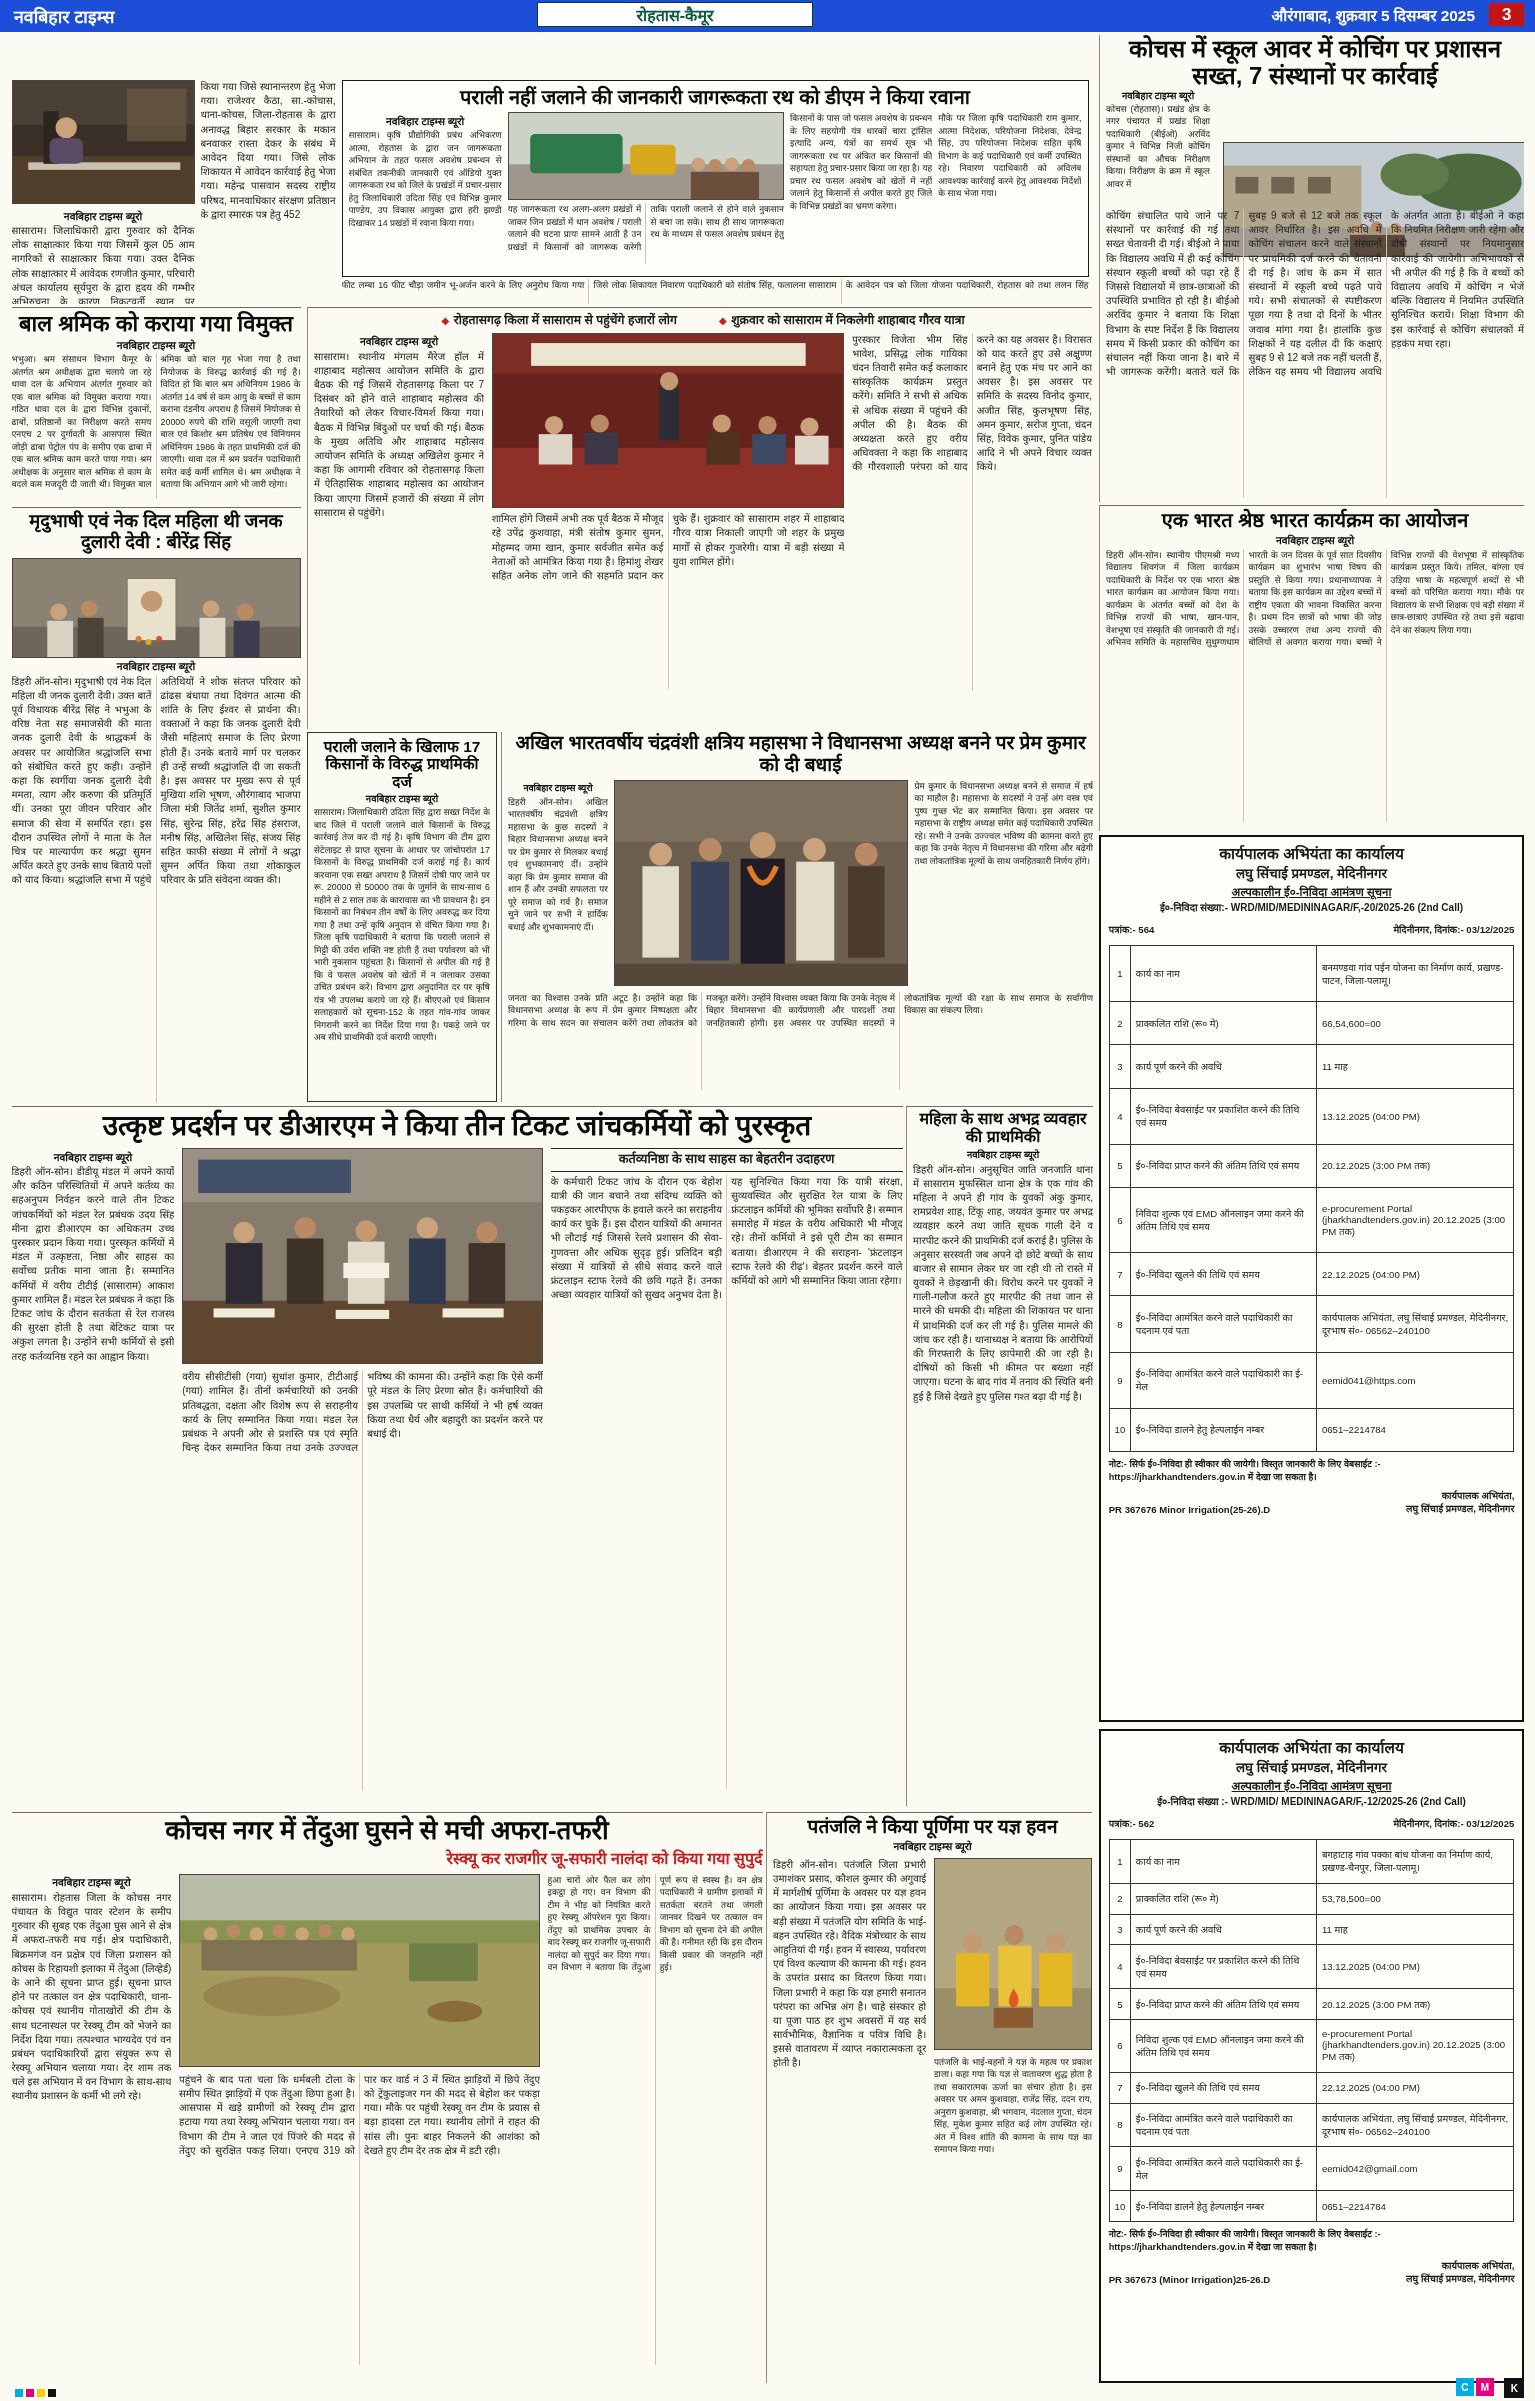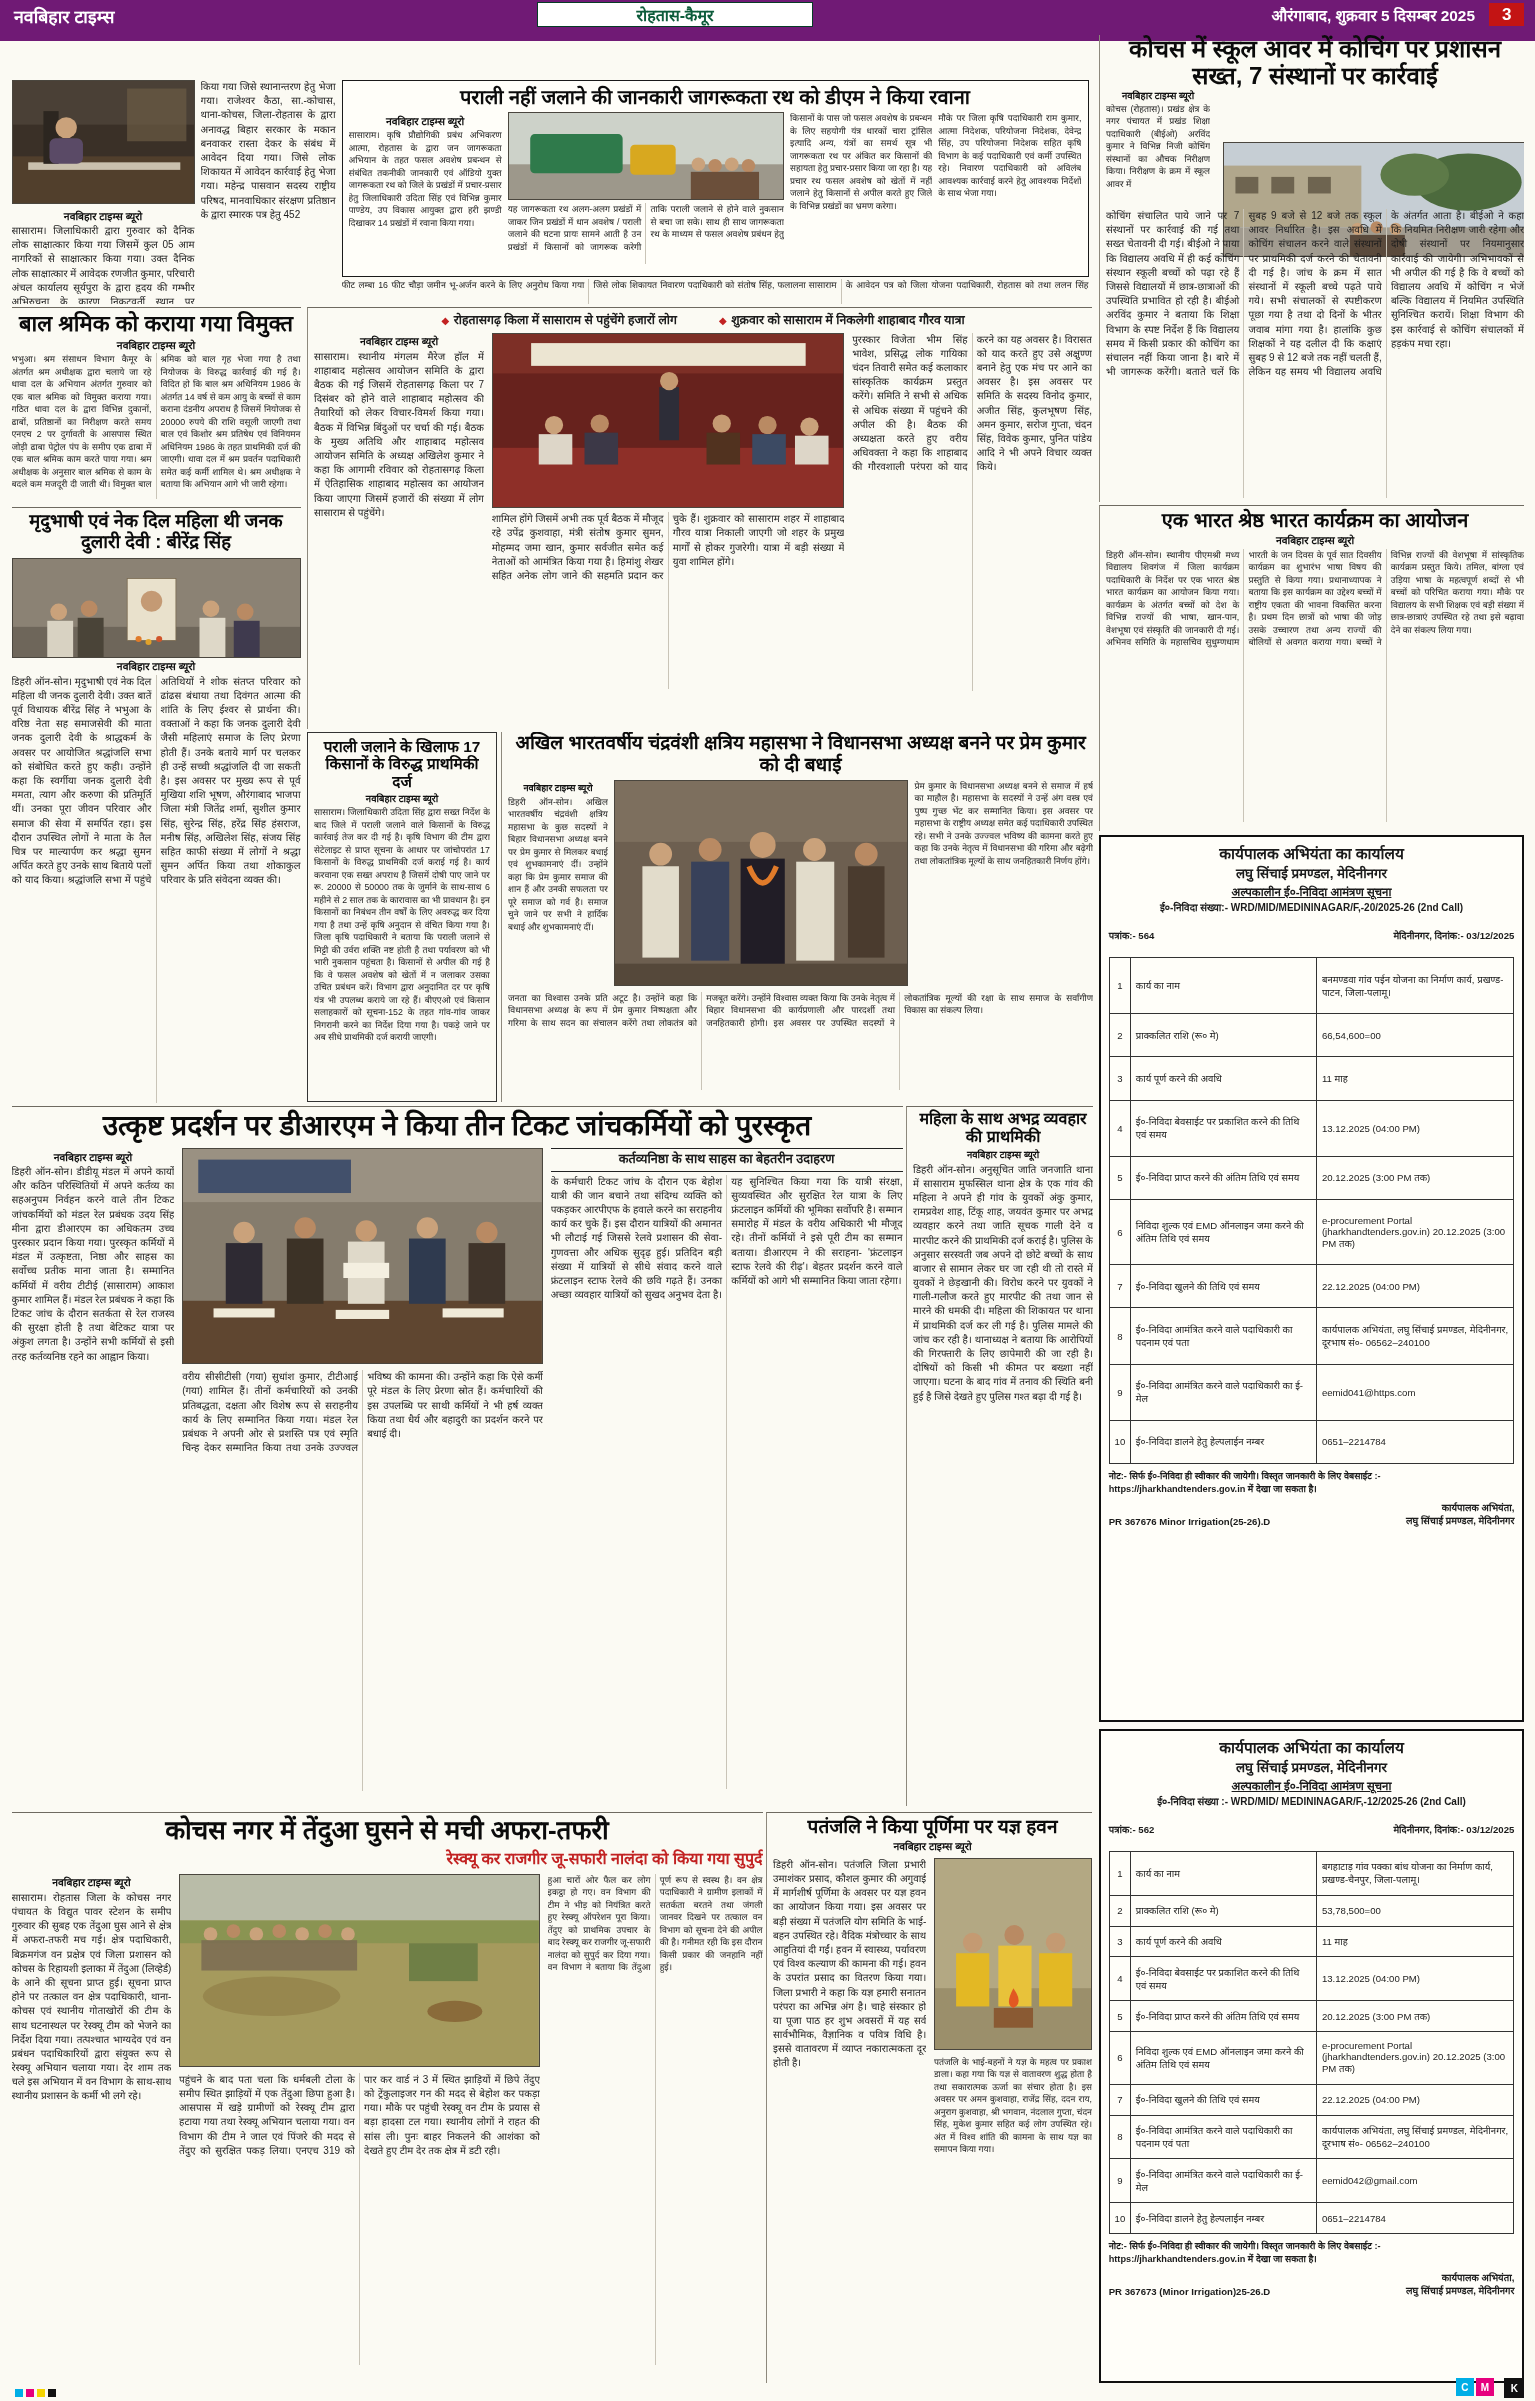--- a/index.html
+++ b/index.html
@@ -17,32 +17,32 @@
 .photo{position:relative;overflow:hidden;background:#8a8278;border:0.8px solid #4a463e}
 .photo svg{display:block;width:100%;height:100%}
 .boxed{border:1.5px solid #1a1a1a;background:#fffef9;padding:4.6px 6.1px;overflow:hidden}
 .vline{border-left:0.8px solid #8d887c}
 .topline{border-top:0.8px solid #6e6a60}
 .bullets{display:flex;justify-content:center;gap:42px;font-weight:700;font-size:12.3px}
 .dm-ic{color:#c22222;margin-right:4.6px;font-size:10px}
 .subhead-red{color:#c22222;font-weight:800;text-align:right}
 .inhead{font-weight:800;font-size:12.7px;text-align:center;line-height:1.2;border-top:1.5px solid #222;border-bottom:1.5px solid #222;padding:3.1px 1.5px;margin-bottom:3.1px}
 
-#masthead{position:absolute;left:0;top:0;width:1535px;height:41px;background:#701a75;color:#fff}
+#masthead{position:absolute;left:0;top:0;width:1535px;height:32px;background:#1d4ed8;color:#fff}
 #masthead .paper{position:absolute;left:14px;top:3.8px;font-size:17.7px;font-weight:800}
 #masthead .edbox{position:absolute;left:537px;top:2.3px;width:276px;height:24.6px;background:#fff;border:1.5px solid #063d26;color:#0d5c3b;font-weight:800;font-size:16px;display:flex;align-items:center;justify-content:center}
 #masthead .dateline{position:absolute;right:60px;top:4.6px;font-size:15.4px;font-weight:700}
 #masthead .pgno{position:absolute;right:10.7px;top:3.1px;width:35px;height:23px;background:#c31414;color:#fff;font-size:17px;font-weight:800;display:flex;align-items:center;justify-content:center}
 
 .tender{position:absolute;border:2.3px solid #101010;background:#fffef9;padding:6.1px 7.7px;overflow:hidden}
 .tender .o1{font-size:15.4px;font-weight:800;text-align:center}
 .tender .o2{font-size:13.4px;font-weight:800;text-align:center}
 .tender .nt{font-size:11.5px;font-weight:700;text-align:center;margin:1.5px 0;text-decoration:underline}
 .tender .nn{font-size:10px;font-weight:700;text-align:center}
-.tender .pd{display:flex;justify-content:space-between;font-size:9.6px;font-weight:700;margin:15px 0}
+.tender .pd{display:flex;justify-content:space-between;font-size:9.6px;font-weight:700;margin:9px 0}
 .tender table{width:100%;border-collapse:collapse;font-size:9.6px}
 .tender td{border:0.8px solid #333;padding:6.1px 4.6px;vertical-align:middle}
 .tender td.sn{width:21.5px;text-align:center}
 .tender td.lb{width:46%}
 #tender1 td{padding:14.6px 4.6px}
 #tender2 td{padding:8.4px 4.6px}
 .tender .note{font-size:9.2px;margin-top:4.6px;font-weight:600}
 .tender .foot{display:flex;justify-content:space-between;align-items:flex-end;margin-top:6.1px;font-size:9.6px;font-weight:700}
 .tender .foot .sig{text-align:right;white-space:pre-line}
 

